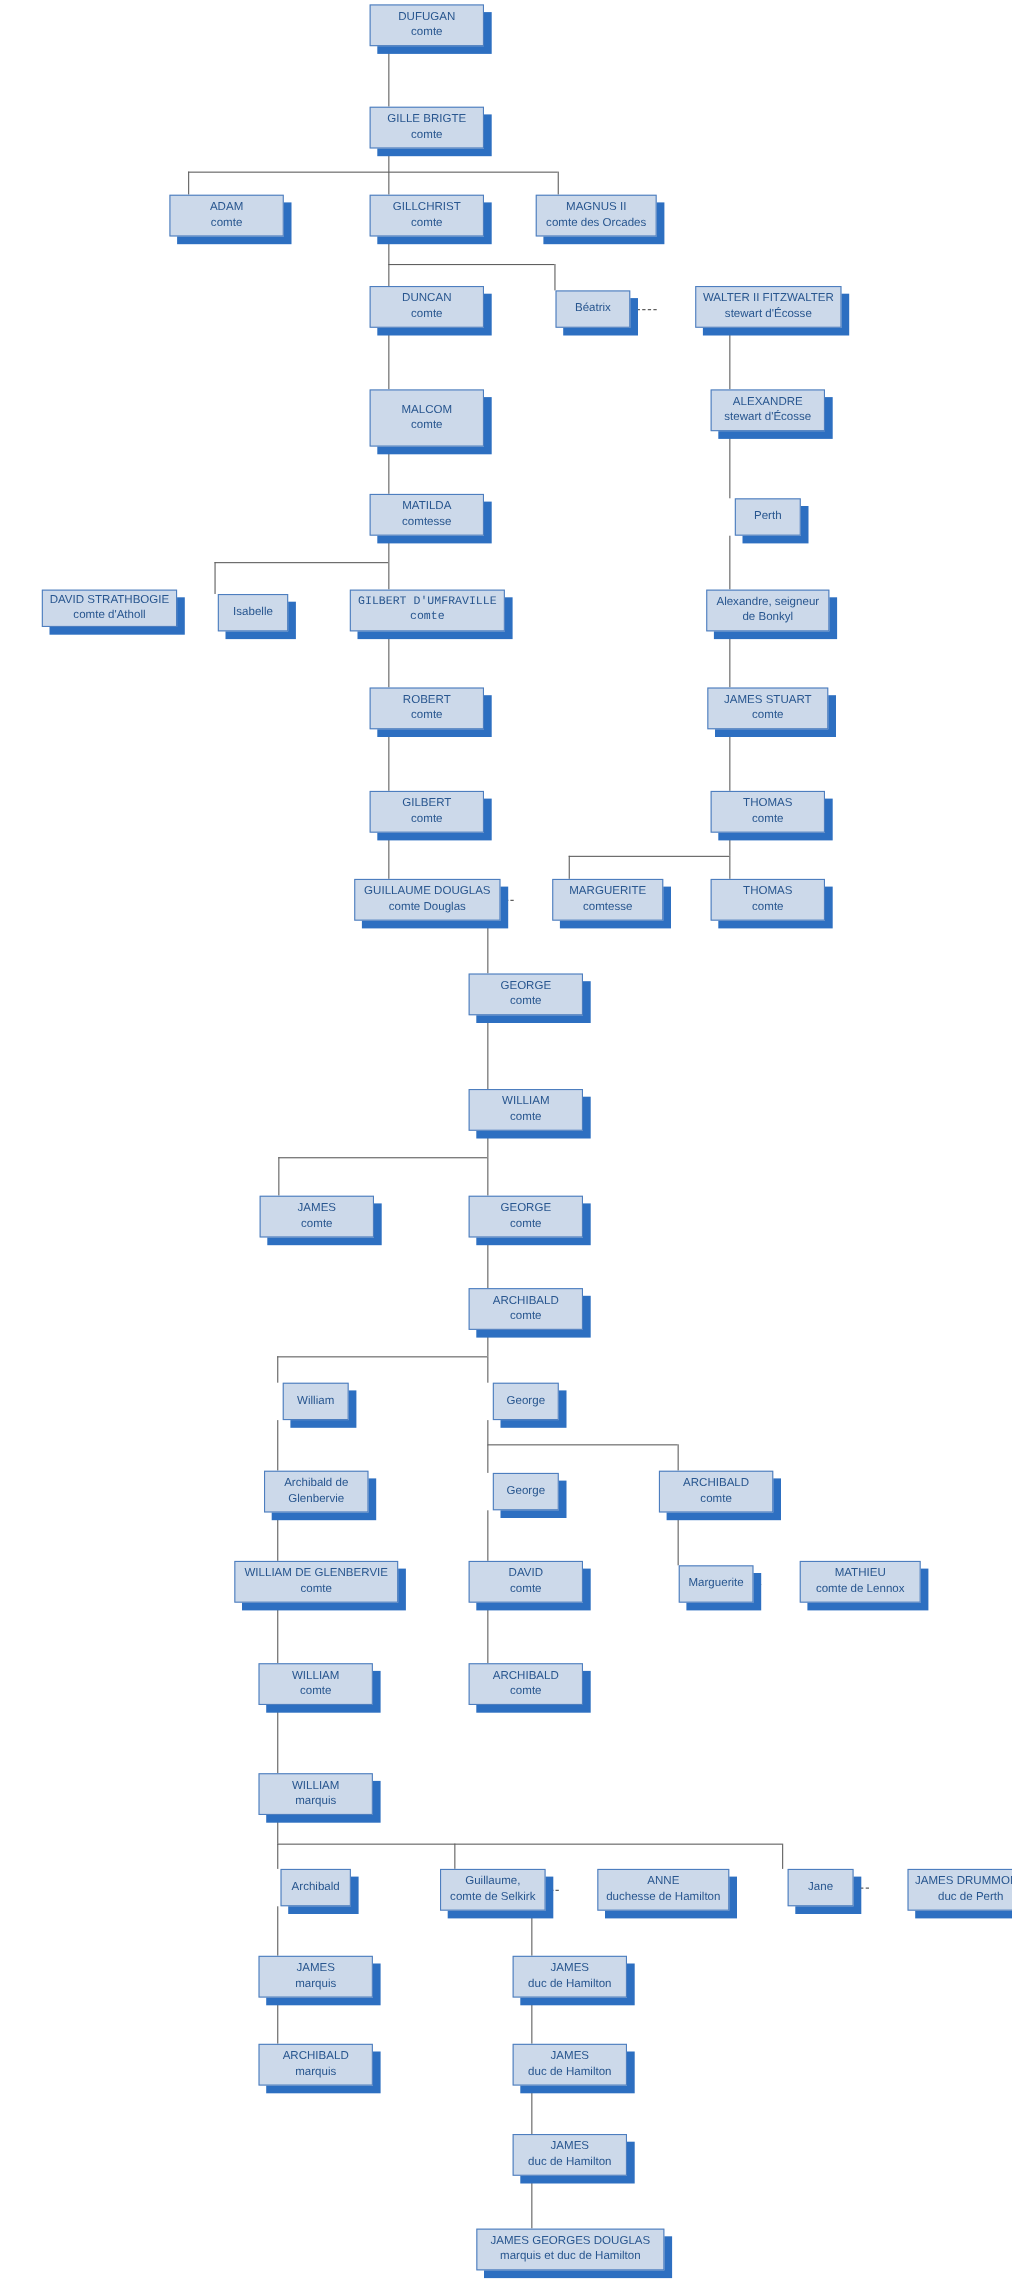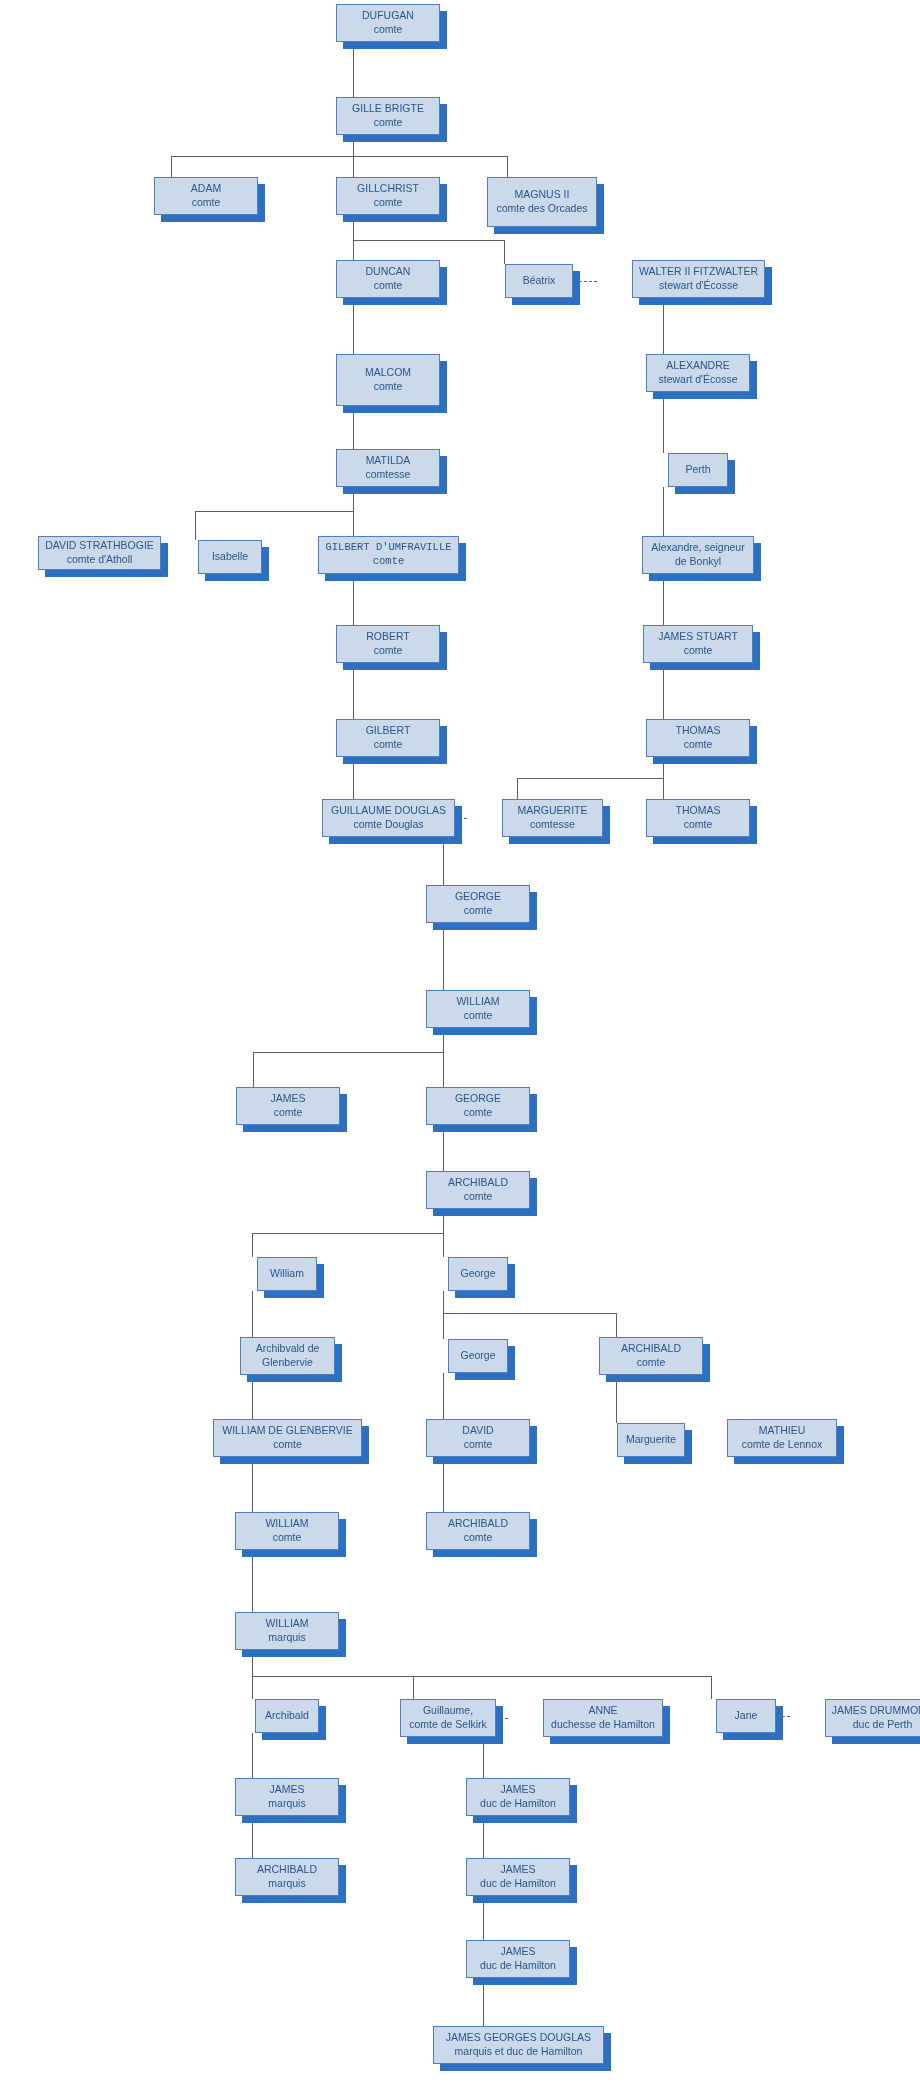--- a/index.html
+++ b/index.html
@@ -113,21 +113,21 @@
       <div class="node-line">comte</div>
     </div>
     <div class="node" style="left: 119px; top: 177px; width: 104px; height: 38px;">
       <div class="node-line">ADAM</div>
       <div class="node-line">comte</div>
     </div>
     <div class="node" style="left: 301px; top: 177px; width: 104px; height: 38px;">
       <div class="node-line">GILLCHRIST</div>
       <div class="node-line">comte</div>
     </div>
-    <div class="node" style="left: 452px; top: 177px; width: 110px; height: 50px; align-items: center;">
+    <div class="node" style="left: 452px; top: 177px; width: 110px; height: 38px; align-items: center;">
       <div class="node-line">MAGNUS II</div>
       <div class="node-line">comte des Orcades</div>
     </div>
     <div class="node" style="left: 301px; top: 260px; width: 104px; height: 38px;">
       <div class="node-line">DUNCAN</div>
       <div class="node-line">comte</div>
     </div>
     <div class="node minor" style="left: 470px; top: 264px; width: 68px; height: 34px;">
       <div class="node-line">Béatrix</div>
     </div>
@@ -213,21 +213,21 @@
       <div class="node-line">ARCHIBALD</div>
       <div class="node-line">comte</div>
     </div>
     <div class="node minor" style="left: 222px; top: 1257px; width: 60px; height: 34px;">
       <div class="node-line">William</div>
     </div>
     <div class="node minor" style="left: 413px; top: 1257px; width: 60px; height: 34px;">
       <div class="node-line">George</div>
     </div>
     <div class="node minor" style="left: 205px; top: 1337px; width: 95px; height: 38px;">
-      <div class="node-line">Archibvald de</div>
+      <div class="node-line">Archibald de</div>
       <div class="node-line">Glenbervie</div>
     </div>
     <div class="node minor" style="left: 413px; top: 1339px; width: 60px; height: 34px;">
       <div class="node-line">George</div>
     </div>
     <div class="node" style="left: 564px; top: 1337px; width: 104px; height: 38px;">
       <div class="node-line">ARCHIBALD</div>
       <div class="node-line">comte</div>
     </div>
     <div class="node" style="left: 178px; top: 1419px; width: 149px; height: 38px;">

